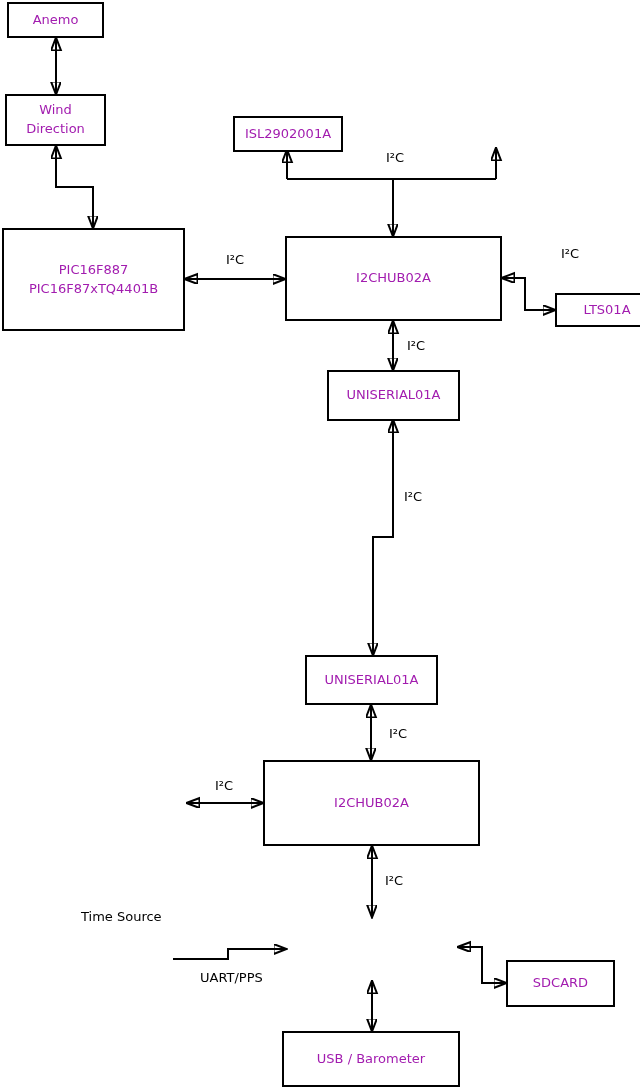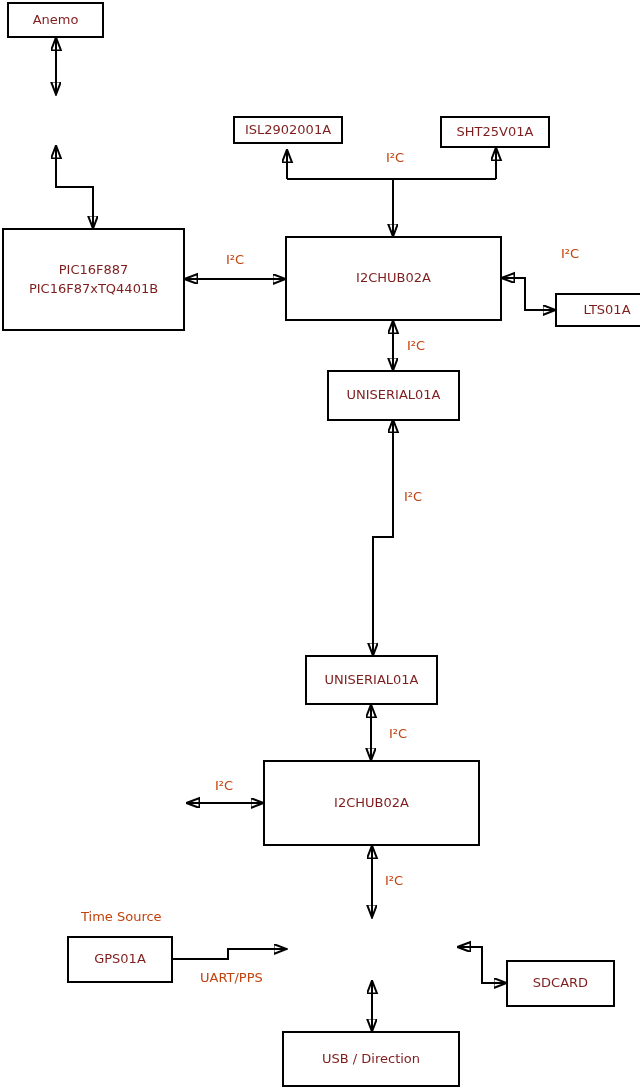--- a/index.html
+++ b/index.html
@@ -32,26 +32,26 @@
     box-sizing: border-box;
     border: 2px solid #000000;
     background: #ffffff;
     display: flex;
     align-items: center;
     justify-content: center;
     text-align: center;
     white-space: pre-line;
     font-size: 13px;
     line-height: 1.45;
-    color: #7f1d1d;
+    color: #a21caf;
   }
   .lbl {
     position: absolute;
     font-size: 13px;
-    color: #c2410c;
+    color: #000000;
     white-space: nowrap;
   }
 </style>
 </head>
 <body>
 
 <div id="canvas">
 
   <svg id="connector-layer" viewBox="0 0 640 1089" xmlns="http://www.w3.org/2000/svg">
     <defs>
@@ -73,45 +73,45 @@
     <path d="M371,705 L371,760" marker-start="url(#ah)" marker-end="url(#ah)"></path>
     <path d="M187,803 L263,803" marker-start="url(#ah)" marker-end="url(#ah)"></path>
     <path d="M372,846 L372,917" marker-start="url(#ah)" marker-end="url(#ah)"></path>
     <path d="M173,959 L228,959 L228,949 L286,949" marker-end="url(#ah)"></path>
     <path d="M458,947 L482,947 L482,983 L506,983" marker-start="url(#ah)" marker-end="url(#ah)"></path>
     <path d="M372,981 L372,1031" marker-start="url(#ah)" marker-end="url(#ah)"></path>
   </svg>
 
   <div class="node" style="left:7px;top:2px;width:97px;height:36px">Anemo</div>
 
+  <div class="node" style="left:5px;top:94px;width:101px;height:52px">Wind
+Direction</div>
 
   <div class="node" style="left:2px;top:228px;width:183px;height:103px">PIC16F887
 PIC16F87xTQ4401B</div>
 
-  <div class="node" style="left:233px;top:116px;width:110px;height:28px">ISL2902001A</div>
+  <div class="node" style="left:233px;top:116px;width:110px;height:36px">ISL2902001A</div>
 
-  <div class="node" style="left:440px;top:116px;width:110px;height:32px">SHT25V01A</div>
 
   <div class="node" style="left:285px;top:236px;width:217px;height:85px">I2CHUB02A</div>
 
   <div class="node" style="left:555px;top:293px;width:104px;height:34px">LTS01A</div>
 
   <div class="node" style="left:327px;top:370px;width:133px;height:51px">UNISERIAL01A</div>
 
   <div class="node" style="left:305px;top:655px;width:133px;height:50px">UNISERIAL01A</div>
 
   <div class="node" style="left:263px;top:760px;width:217px;height:86px">I2CHUB02A</div>
 
 
-  <div class="node" style="left:67px;top:936px;width:106px;height:47px">GPS01A</div>
 
 
   <div class="node" style="left:506px;top:960px;width:109px;height:47px">SDCARD</div>
 
-  <div class="node" style="left:282px;top:1031px;width:178px;height:56px">USB / Direction</div>
+  <div class="node" style="left:282px;top:1031px;width:178px;height:56px">USB / Barometer</div>
 
   <span class="lbl" style="left:386px;top:150px">I²C</span>
   <span class="lbl" style="left:226px;top:252px">I²C</span>
   <span class="lbl" style="left:561px;top:246px">I²C</span>
   <span class="lbl" style="left:407px;top:338px">I²C</span>
   <span class="lbl" style="left:404px;top:489px">I²C</span>
   <span class="lbl" style="left:389px;top:726px">I²C</span>
   <span class="lbl" style="left:215px;top:778px">I²C</span>
   <span class="lbl" style="left:385px;top:873px">I²C</span>
 

